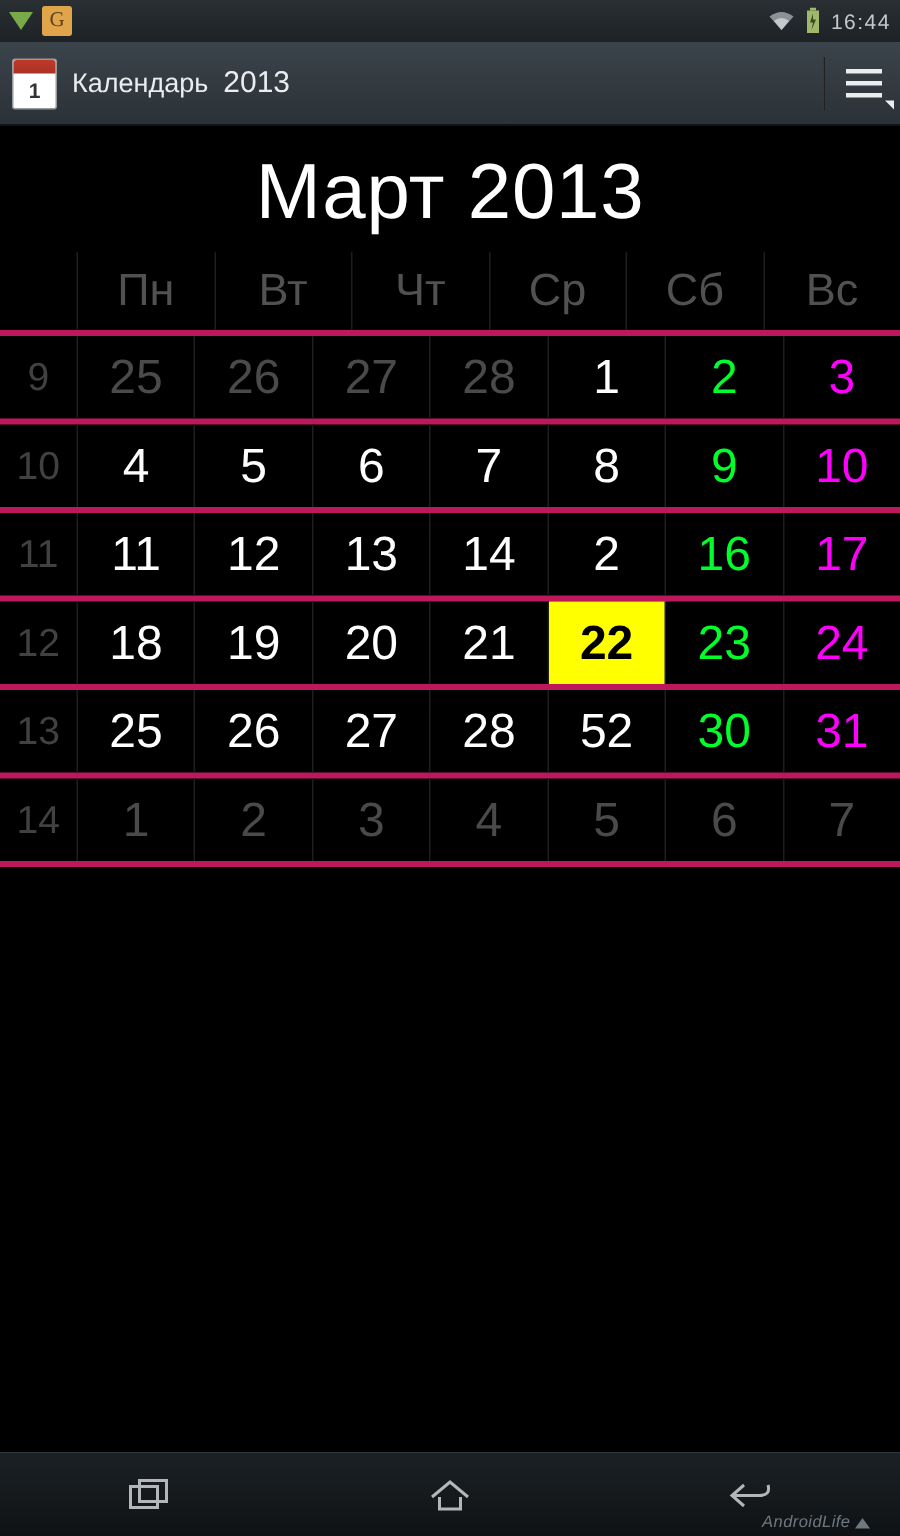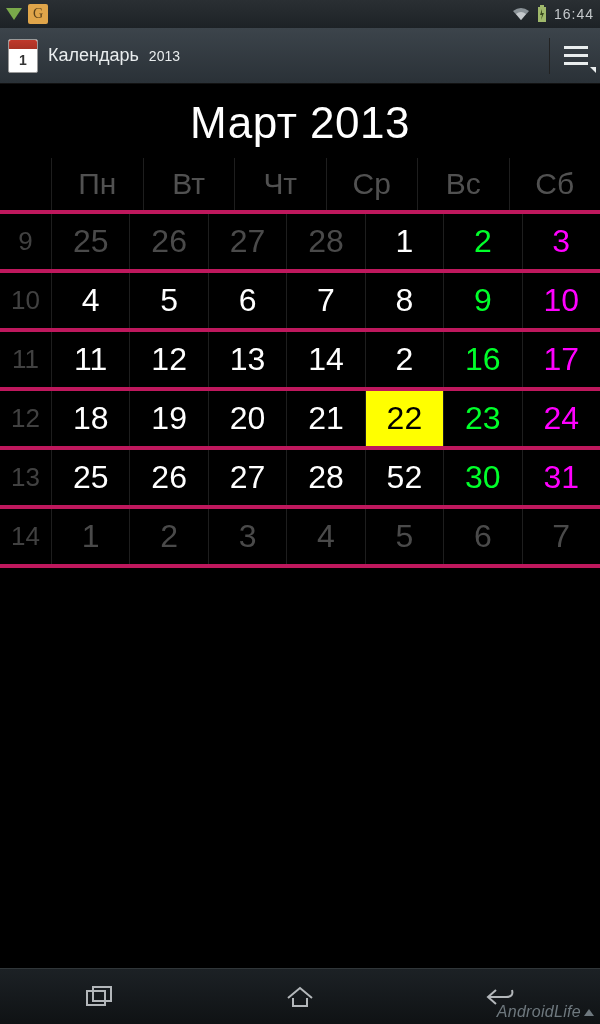--- a/index.html
+++ b/index.html
@@ -30,57 +30,57 @@
     justify-content: space-between;
   }
   .app-bar-left { display:flex; align-items:center; gap:10px; }
   .cal-icon {
     width: 30px; height: 34px; background:#fff; border-radius:2px; position:relative; border:1px solid #999;
     display:flex; flex-direction:column;
   }
   .cal-icon .top { height:9px; background: linear-gradient(#c0392b,#a83224); border-top-left-radius:2px; border-top-right-radius:2px;}
   .cal-icon .num { flex:1; display:flex; align-items:center; justify-content:center; font-size:14px; color:#333; font-weight:bold;}
   .app-title { font-size:18px; color:#e9edee; }
-  .app-year { font-size:14px; color:#e9edee; }
+  .app-year { font-size:20px; color:#e9edee; }
   .ham-wrap { display:flex; align-items:center; gap:12px; height:100%;}
   .vdiv { width:1px; height:36px; background:#5a646b; border-right:1px solid #222; }
   .ham { display:flex; flex-direction:column; gap:5px; padding:4px 2px; position:relative;}
   .ham .bar { width:24px; height:3px; background:#e9edee; }
   .ham .tick { position:absolute; right:-6px; bottom:-4px; width:0; height:0; border-left:6px solid transparent; border-top:6px solid #e9edee; }
 
   .month-title {
-    text-align:center; color:#fff; font-size:44px; font-weight:400; padding: 14px 0 10px 0; letter-spacing:0.5px;
+    text-align:center; color:#fff; font-size:52px; font-weight:400; padding: 14px 0 10px 0; letter-spacing:0.5px;
     font-family: Arial, sans-serif;
   }
 
   .grid { width:100%; }
   .row { display:flex; border-bottom:4px solid #be185d; }
   .row.header .cell { height:52px; font-size:30px; color:#515151; }
   .cell {
     flex:1; height:55px; display:flex; align-items:center; justify-content:center;
     border-right:1px solid #1e1e1e;
     font-size:32px;
   }
   .cell:last-child { border-right:none; }
   .cell.wn { color:#414141; font-size:26px; flex:0 0 52px; }
   .row.header .cell.wn { font-size:24px; }
   .c-out { color:#4a4a4a; }
   .c-wk { color:#ffffff; }
   .c-sat { color:#00ff2a; }
   .c-sun { color:#ff00ff; }
-  .today { background:#ffff00; color:#000 !important; font-weight:400; }
+  .today { background:#ffff00; color:#000 !important; font-weight:700; }
 
   .navbar {
     position:absolute; bottom:0; left:0; right:0; height:56px;
     background: linear-gradient(#1c2125, #0f1214);
     display:flex; align-items:center; justify-content:space-around;
     border-top:1px solid #303639;
   }
   .nav-btn { width:60px; height:36px; display:flex; align-items:center; justify-content:center; opacity:0.85;}
-  .watermark { position:absolute; right:6px; bottom:3px; font-size:16px; color:#6e787e; font-style:italic; letter-spacing:0.3px;}
+  .watermark { position:absolute; right:20px; bottom:3px; font-size:11px; color:#6e787e; font-style:italic; letter-spacing:0.3px;}
   .watermark .caret { width:0; height:0; display:inline-block; margin-left:3px; border-left:5px solid transparent; border-right:5px solid transparent; border-bottom:7px solid #6e787e; vertical-align:middle;}
 </style>
 </head>
 <body>
 
 <div class="status-bar">
   <div class="status-left">
     <span class="tri-down"></span>
     <span class="g-box">G</span>
   </div>
@@ -120,22 +120,22 @@
 
 <div class="month-title">Март 2013</div>
 
 <div class="grid">
   <div class="row header">
     <div class="cell wn"></div>
     <div class="cell">Пн</div>
     <div class="cell">Вт</div>
     <div class="cell">Чт</div>
     <div class="cell">Ср</div>
+    <div class="cell">Сб</div>
     <div class="cell">Вс</div>
-    <div class="cell">Сб</div>
   </div>
   <div id="rows-mount">
       <div class="row">
         <div class="cell wn">9</div>
         <div class="cell c-out">25</div>
         <div class="cell c-out">26</div>
         <div class="cell c-out">27</div>
         <div class="cell c-out">28</div>
         <div class="cell c-wk">1</div>
         <div class="cell c-sat">2</div>

